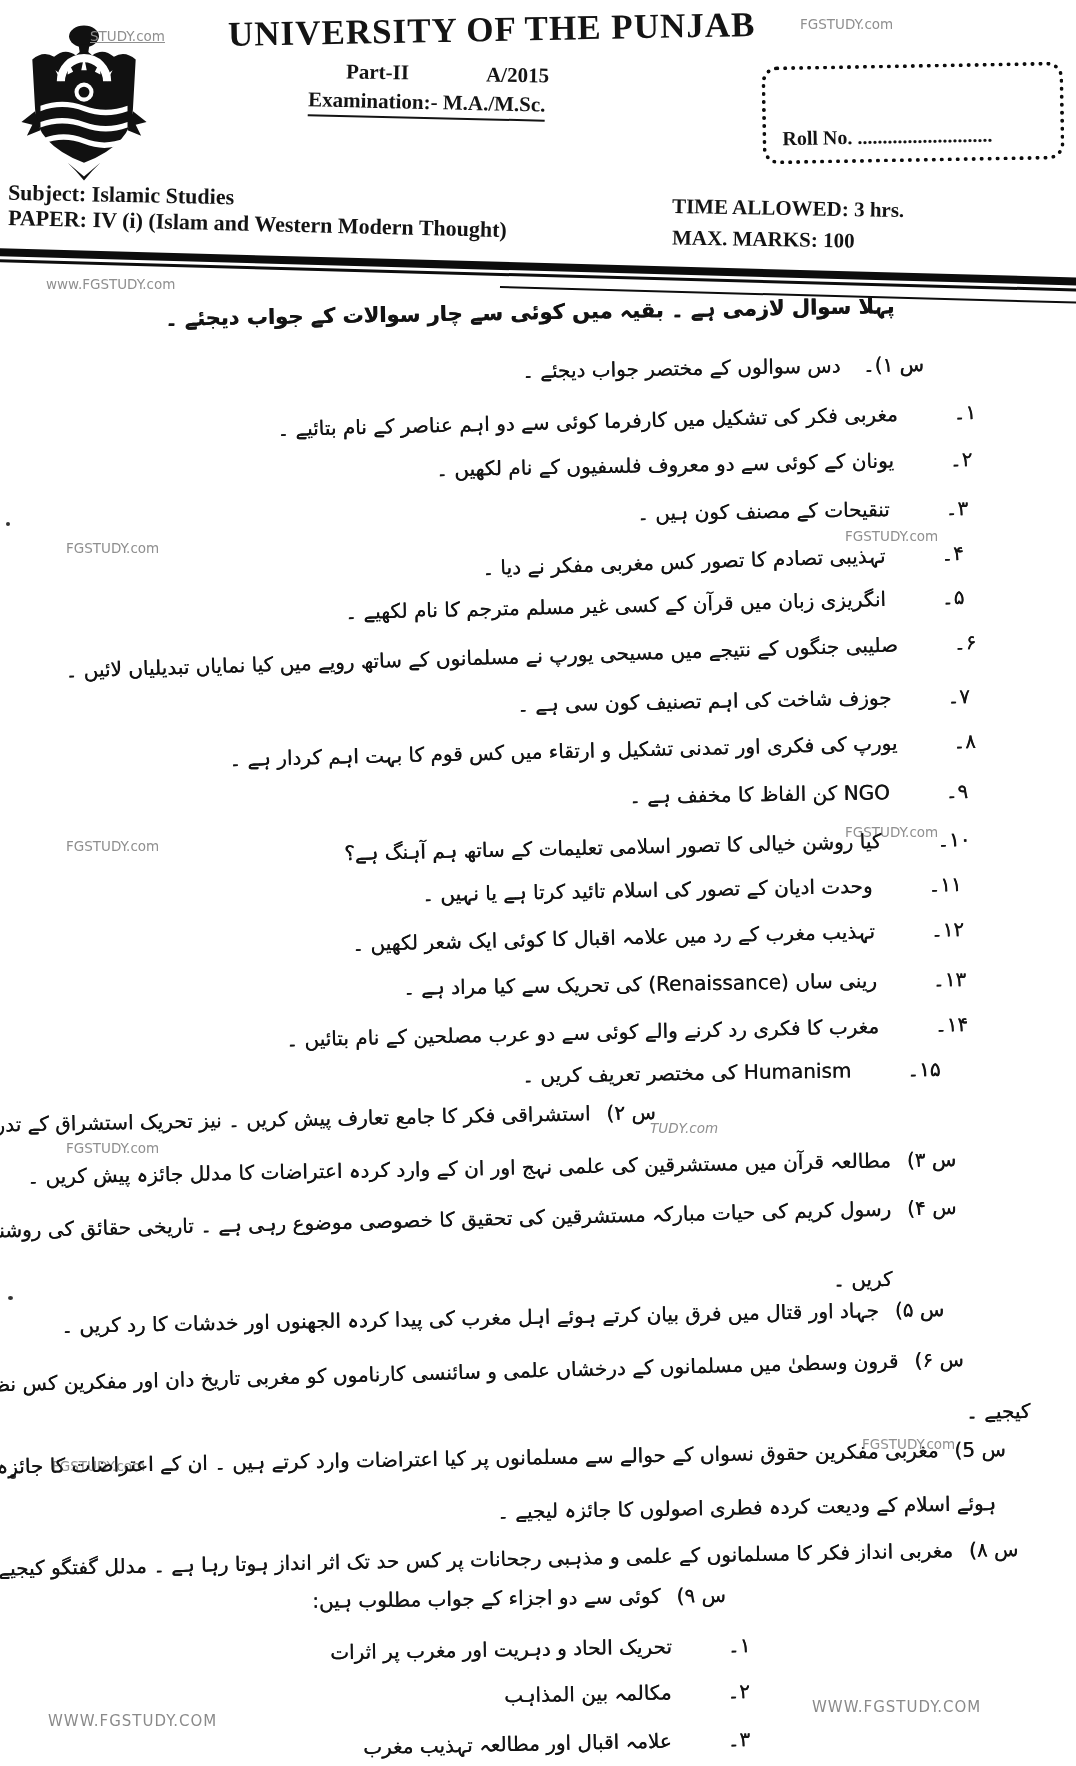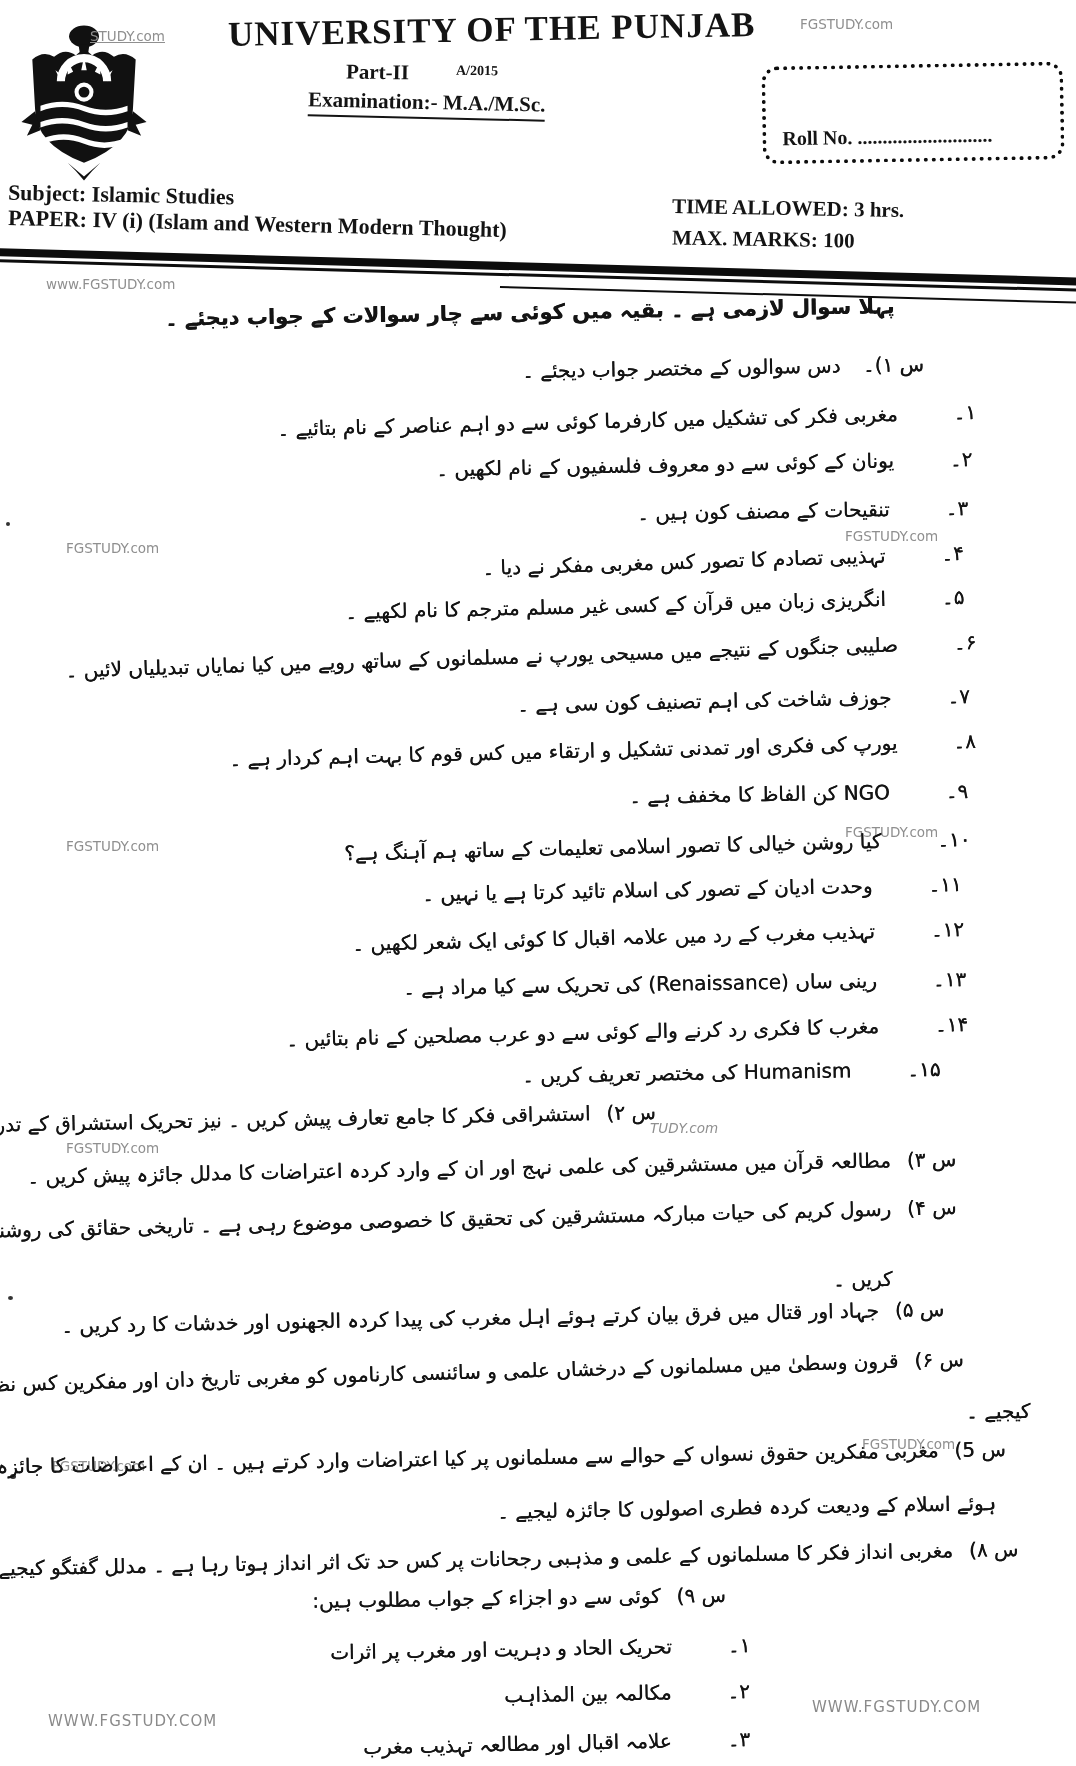--- a/index.html
+++ b/index.html
@@ -54,21 +54,21 @@
       <path d="M20,84 Q35,78 50,84 Q65,90 80,84 L80,88 Q65,94 50,88 Q35,82 20,88 Z" fill="#fff"></path>
       <path d="M14,64 L4,72 L12,74 L8,82 L18,78 Z" fill="#111"></path>
       <path d="M86,64 L96,72 L88,74 L92,82 L82,78 Z" fill="#111"></path>
       <path d="M38,102 L50,112 L62,102 L56,108 L50,115 L44,108 Z" fill="#111"></path>
     </svg>
   </div>
 
   <div class="eng" style="left:228px;top:10px;font-size:35px;letter-spacing:1px;transform:rotate(-1.1deg);">UNIVERSITY OF THE PUNJAB</div>
 
   <div class="eng" style="left:346px;top:60px;font-size:21px;transform:rotate(0.9deg);">Part-II</div>
-  <div class="eng" style="left:456px;top:63px;font-size:14px;transform:rotate(0.9deg);">A/2015</div>
+  <div class="eng" style="left:486px;top:63px;font-size:21px;transform:rotate(0.9deg);">A/2015</div>
   <div class="eng underl" style="left:308px;top:90px;font-size:21px;transform:rotate(1.3deg);">Examination:- M.A./M.Sc.</div>
 
   <div class="rollbox">
     <span class="lbl">Roll No. ...........................</span>
   </div>
 
   <div class="eng" style="left:8px;top:182px;font-size:22px;transform:rotate(1.2deg);">Subject: Islamic Studies</div>
   <div class="eng" style="left:8px;top:211px;font-size:22px;transform:rotate(1.4deg);">PAPER: IV (i) (Islam and Western Modern Thought)</div>
   <div class="eng" style="left:672px;top:196px;font-size:21px;transform:rotate(1deg);">TIME ALLOWED: 3 hrs.</div>
   <div class="eng" style="left:672px;top:227px;font-size:21px;transform:rotate(1deg);">MAX. MARKS: 100</div>

